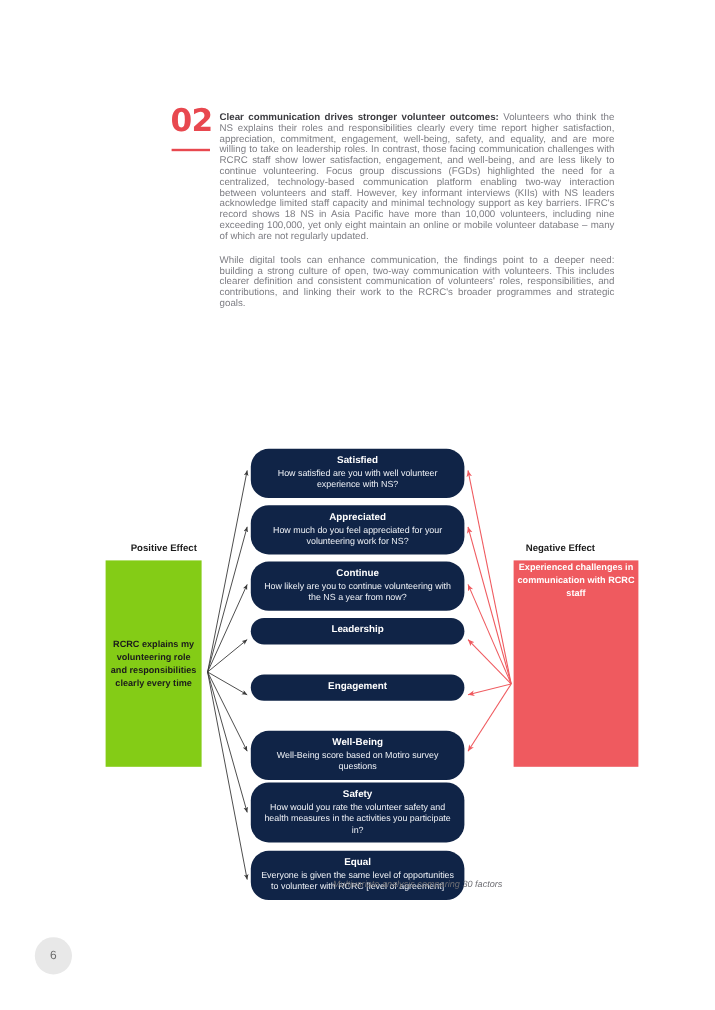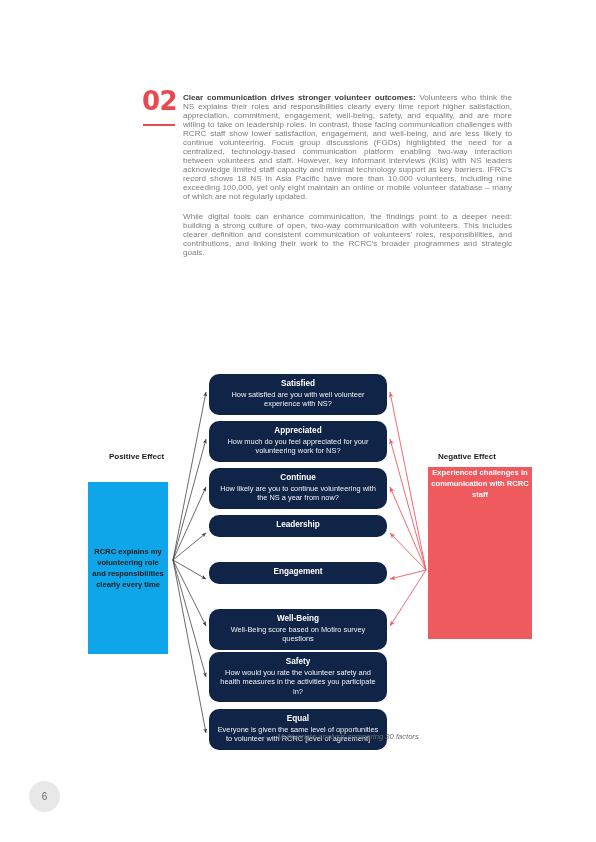--- a/index.html
+++ b/index.html
@@ -92,25 +92,24 @@
   }
   .label-positive { left: 84px; top: 452px; width: 105px; }
   .label-negative { left: 412px; top: 452px; width: 110px; }
 
   .driver-box {
     position: absolute;
     left: 88px;
     top: 467px;
     width: 80px;
     height: 172px;
-    background: #0ea5e9;
+    background: #84cc16;
     display: flex;
     align-items: center;
     justify-content: center;
-    margin-top: 15px;
   }
   .driver-box .txt {
     font-size: 7.6px;
     font-weight: 700;
     line-height: 11.2px;
     color: #1b1b1b;
     text-align: center;
     padding: 0 3px;
   }
 
@@ -132,21 +131,21 @@
     color: #ffffff;
     text-align: center;
     padding: 0 3px;
   }
 
   .factor {
     position: absolute;
     left: 209px;
     width: 178px;
     background: #102447;
-    border-radius: 10px;
+    border-radius: 15px;
     color: #ffffff;
     text-align: center;
     box-sizing: border-box;
     padding: 5px 6px 6px 6px;
   }
   .factor .f-title {
     font-size: 8.2px;
     font-weight: 700;
     line-height: 10.5px;
     margin-bottom: 0.5px;

